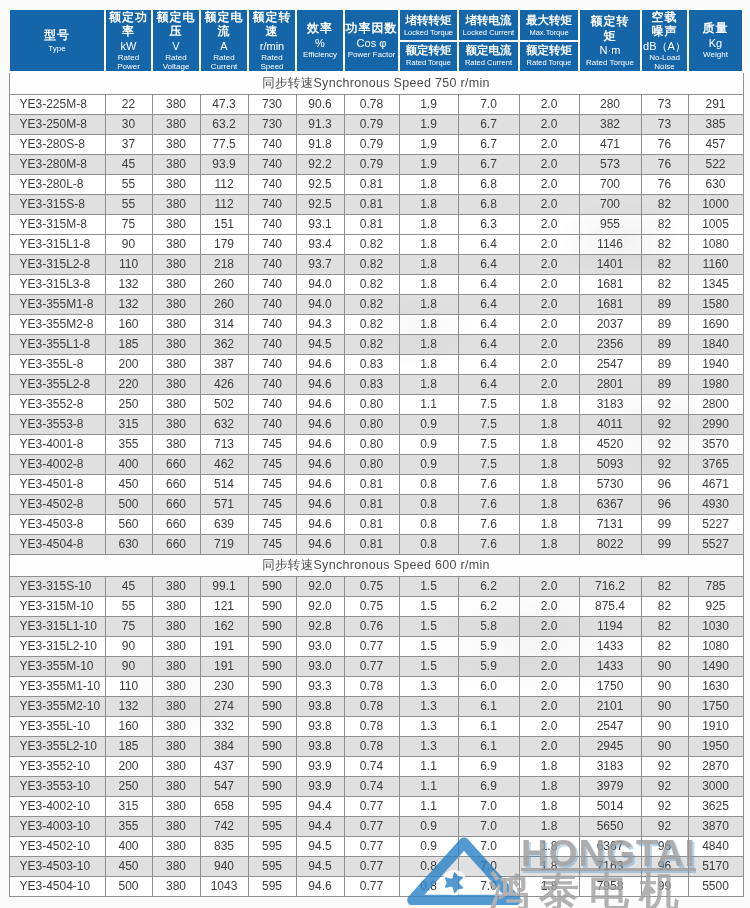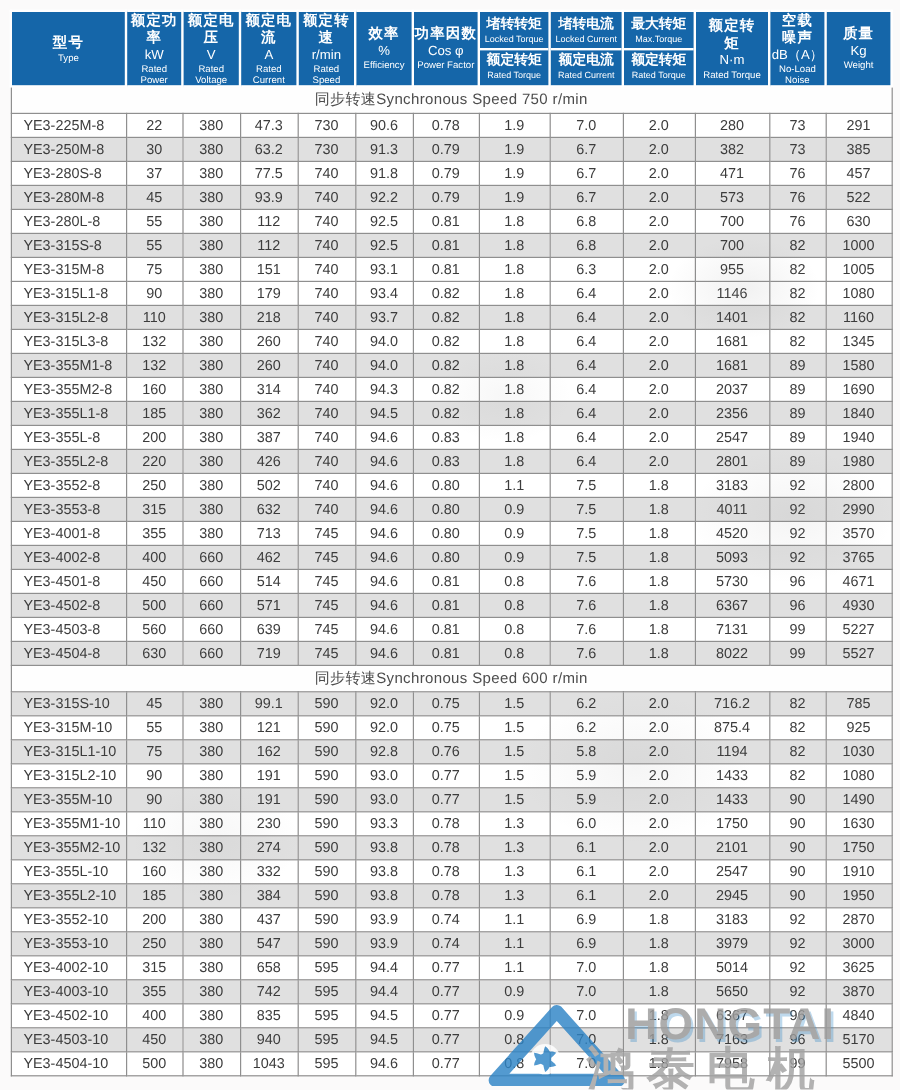--- a/index.html
+++ b/index.html
@@ -45,21 +45,21 @@
       radial-gradient(120px 80px at 660px 430px, rgba(120,120,120,.08), transparent 70%),
       radial-gradient(80px 55px at 420px 330px, rgba(120,120,120,.06), transparent 70%),
       radial-gradient(100px 70px at 180px 700px, rgba(120,120,120,.06), transparent 70%),
       radial-gradient(140px 90px at 530px 640px, rgba(120,120,120,.07), transparent 70%);
   }
   
   .brand{position:absolute;left:405px;top:833px;width:345px;height:75px;opacity:.82;pointer-events:none;z-index:5}
   .brand .tri{position:absolute;left:0;top:4px;width:118px;height:68px}
   .brand .ben{
     position:absolute;left:116px;top:0;font-size:37px;font-weight:bold;color:#9c9c9c;
-    letter-spacing:1px;text-shadow:2px 2px 0 rgba(46,132,198,.38);white-space:nowrap;
+    letter-spacing:1px;text-shadow:2px 2px 0 rgba(46,132,198,.38);white-space:nowrap;text-decoration:underline;
   }
   .brand .bzh{
     position:absolute;left:84px;top:31px;font-size:40px;font-weight:bold;color:#a2a2a2;
     letter-spacing:10px;white-space:nowrap;
   }
 </style>
 </head>
 <body>
 
 <div class="wrap">

